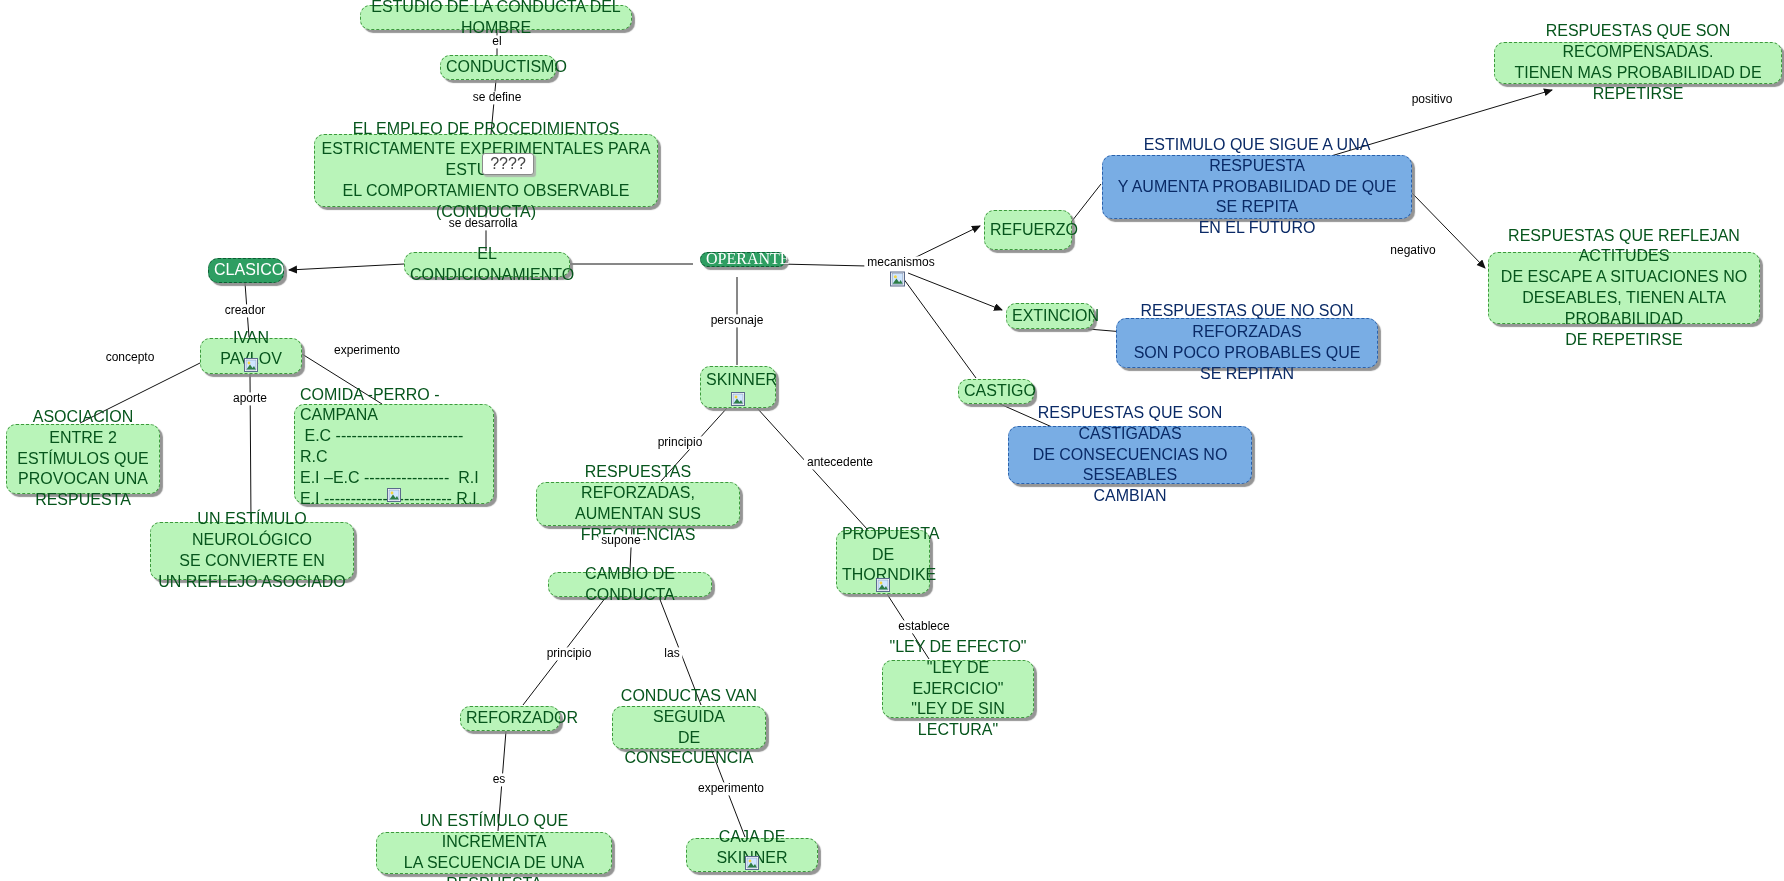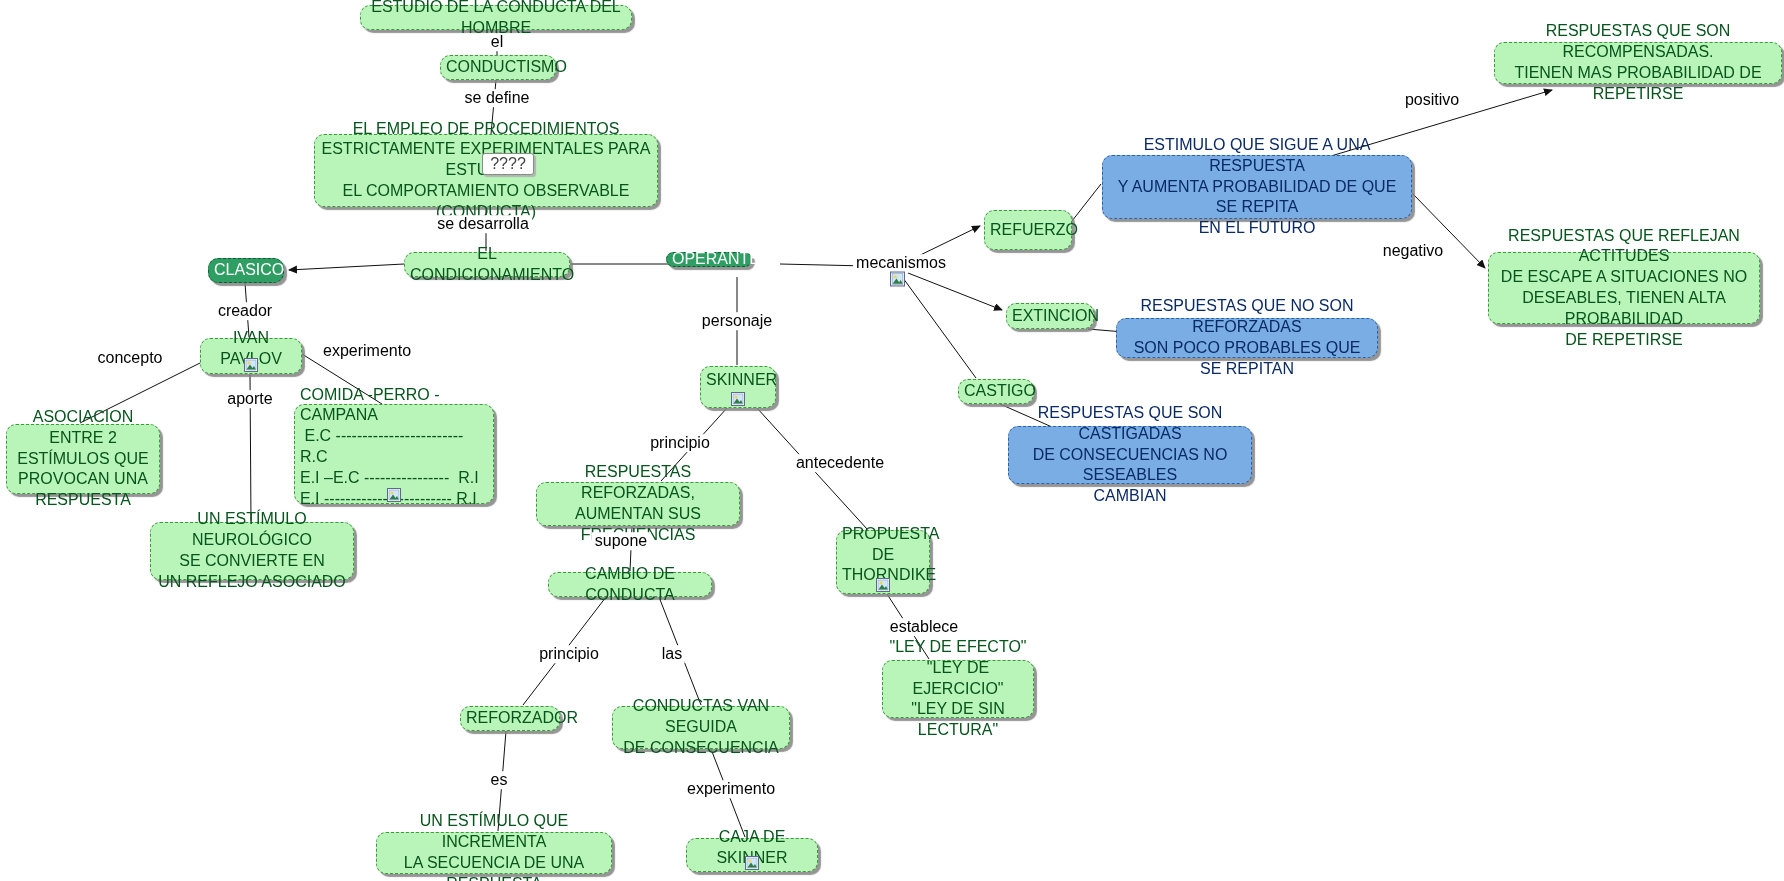--- a/index.html
+++ b/index.html
@@ -16,21 +16,21 @@
   .node.green{background:#b9f4b9;border:1px dashed #3c9a3c;color:#06551c;box-shadow:3px 3px 1px rgba(130,130,130,0.85);}
   .node.dark{background:#2e9e62;border:1px dashed #0f5c34;color:#ffffff;box-shadow:3px 3px 1px rgba(130,130,130,0.85);}
   .node.blue{background:#79ade4;border:1px dashed #2a62ad;color:#0a2a66;box-shadow:3px 3px 1px rgba(130,130,130,0.85);}
   .node.plain{background:#ffffff;border:1px solid #8a8a8a;color:#444;box-shadow:2px 2px 1px rgba(170,170,170,0.8);border-radius:3px;}
   .node.align-left{text-align:left;align-items:flex-start;}
   .node.has-icon{padding-bottom:16px;}
   .res-icon{position:absolute;left:50%;bottom:1px;transform:translateX(-50%);width:14px;height:14px;display:block;}
   .free-icon{position:absolute;width:15px;height:16px;}
   .label{
     position:absolute;transform:translate(-50%,-50%);
-    background:#ffffff;color:#000;font-size:16px;line-height:1.1;
+    background:#ffffff;color:#000;font-size:12px;line-height:1.1;
     padding:0 3px;white-space:nowrap;
   }
 </style>
 </head>
 <body>
 
 <div class="canvas">
   <svg class="edge-layer" width="1784" height="881" viewBox="0 0 1784 881">
     <defs>
       <marker id="arrowhead" markerWidth="10" markerHeight="9" refX="8" refY="4" orient="auto">
@@ -69,21 +69,21 @@
   </svg>
   <div>
       <div class="node green" style="left: 360px; top: 5px; width: 272px; height: 25px;"><span class="txt">ESTUDIO DE LA CONDUCTA DEL HOMBRE</span></div>
       <div class="node green" style="left: 440px; top: 55px; width: 116px; height: 25px;"><span class="txt">CONDUCTISMO</span></div>
       <div class="node green" style="left: 314px; top: 134px; width: 344px; height: 73px;"><span class="txt">EL EMPLEO DE PROCEDIMIENTOS
 ESTRICTAMENTE EXPERIMENTALES PARA ESTUDIAR
 EL COMPORTAMIENTO OBSERVABLE (CONDUCTA)</span></div>
       <div class="node plain" style="left: 482px; top: 153px; width: 52px; height: 22px;"><span class="txt">????</span></div>
       <div class="node green" style="left: 404px; top: 252px; width: 166px; height: 25px;"><span class="txt">EL CONDICIONAMIENTO</span></div>
       <div class="node dark" style="left: 208px; top: 258px; width: 76px; height: 25px;"><span class="txt">CLASICO</span></div>
-      <div class="node dark" style="left: 666px; top: 252px; width: 86px; height: 15px;"><span class="txt">OPERANTE</span></div>
+      <div class="node dark" style="left: 700px; top: 252px; width: 86px; height: 15px; font-family: Liberation Serif, serif;"><span class="txt">OPERANTE</span></div>
       <div class="node green has-icon" style="left: 200px; top: 338px; width: 102px; height: 36px;"><span class="txt">IVAN PAVLOV</span><svg viewBox="0 0 14 14" class="res-icon">
           <rect x="0.5" y="0.5" width="13" height="13" fill="#ffffff" stroke="#5a6b8c"></rect>
           <rect x="2" y="2" width="10" height="10" fill="#cfe6ff" stroke="#7a8db0" stroke-width="0.5"></rect>
           <circle cx="5" cy="5" r="1.4" fill="#f5d442"></circle>
           <path d="M2.5 11.5 L6 6.5 L8.5 10 L10 8 L11.8 11.5 Z" fill="#2e7d46"></path>
         </svg></div>
       <div class="node green" style="left: 6px; top: 424px; width: 154px; height: 70px;"><span class="txt">ASOCIACION ENTRE 2
 ESTÍMULOS QUE
 PROVOCAN UNA
 RESPUESTA</span></div>
@@ -102,21 +102,21 @@
       <div class="node green has-icon" style="left: 700px; top: 366px; width: 76px; height: 42px;"><span class="txt">SKINNER</span><svg viewBox="0 0 14 14" class="res-icon">
           <rect x="0.5" y="0.5" width="13" height="13" fill="#ffffff" stroke="#5a6b8c"></rect>
           <rect x="2" y="2" width="10" height="10" fill="#cfe6ff" stroke="#7a8db0" stroke-width="0.5"></rect>
           <circle cx="5" cy="5" r="1.4" fill="#f5d442"></circle>
           <path d="M2.5 11.5 L6 6.5 L8.5 10 L10 8 L11.8 11.5 Z" fill="#2e7d46"></path>
         </svg></div>
       <div class="node green" style="left: 536px; top: 482px; width: 204px; height: 44px;"><span class="txt">RESPUESTAS REFORZADAS,
 AUMENTAN SUS FRECUENCIAS</span></div>
       <div class="node green" style="left: 548px; top: 572px; width: 164px; height: 25px;"><span class="txt">CAMBIO DE CONDUCTA</span></div>
       <div class="node green" style="left: 460px; top: 706px; width: 100px; height: 25px;"><span class="txt">REFORZADOR</span></div>
-      <div class="node green" style="left: 612px; top: 706px; width: 178px; height: 43px;"><span class="txt">CONDUCTAS VAN SEGUIDA
+      <div class="node green" style="left: 612px; top: 706px; width: 154px; height: 43px;"><span class="txt">CONDUCTAS VAN SEGUIDA
 DE CONSECUENCIA</span></div>
       <div class="node green" style="left: 376px; top: 832px; width: 236px; height: 42px;"><span class="txt">UN ESTÍMULO QUE INCREMENTA
 LA SECUENCIA DE UNA RESPUESTA</span></div>
       <div class="node green has-icon" style="left: 686px; top: 838px; width: 132px; height: 34px;"><span class="txt">CAJA DE SKINNER</span><svg viewBox="0 0 14 14" class="res-icon">
           <rect x="0.5" y="0.5" width="13" height="13" fill="#ffffff" stroke="#5a6b8c"></rect>
           <rect x="2" y="2" width="10" height="10" fill="#cfe6ff" stroke="#7a8db0" stroke-width="0.5"></rect>
           <circle cx="5" cy="5" r="1.4" fill="#f5d442"></circle>
           <path d="M2.5 11.5 L6 6.5 L8.5 10 L10 8 L11.8 11.5 Z" fill="#2e7d46"></path>
         </svg></div>
       <div class="node green has-icon" style="left: 836px; top: 530px; width: 94px; height: 64px;"><span class="txt">PROPUESTA
@@ -135,21 +135,21 @@
       <div class="node green" style="left: 958px; top: 379px; width: 76px; height: 25px;"><span class="txt">CASTIGO</span></div>
       <div class="node blue" style="left: 1102px; top: 155px; width: 310px; height: 64px;"><span class="txt">ESTIMULO QUE SIGUE A UNA RESPUESTA
 Y AUMENTA PROBABILIDAD DE QUE SE REPITA
 EN EL FUTURO</span></div>
       <div class="node green" style="left: 1494px; top: 42px; width: 288px; height: 42px;"><span class="txt">RESPUESTAS QUE SON RECOMPENSADAS.
 TIENEN MAS PROBABILIDAD DE REPETIRSE</span></div>
       <div class="node green" style="left: 1488px; top: 252px; width: 272px; height: 72px;"><span class="txt">RESPUESTAS QUE REFLEJAN ACTITUDES
 DE ESCAPE A SITUACIONES NO
 DESEABLES, TIENEN ALTA PROBABILIDAD
 DE REPETIRSE</span></div>
-      <div class="node blue" style="left: 1116px; top: 318px; width: 262px; height: 40px; align-items: center;"><span class="txt">RESPUESTAS QUE NO SON REFORZADAS
+      <div class="node blue" style="left: 1116px; top: 318px; width: 262px; height: 50px; align-items: center;"><span class="txt">RESPUESTAS QUE NO SON REFORZADAS
 SON POCO PROBABLES QUE SE REPITAN</span></div>
       <div class="node blue" style="left: 1008px; top: 426px; width: 244px; height: 58px;"><span class="txt">RESPUESTAS QUE SON CASTIGADAS
 DE CONSECUENCIAS NO SESEABLES
 CAMBIAN</span></div>
     </div>
   <div>
       <div class="label" style="left: 497px; top: 42px;">el</div>
       <div class="label" style="left: 497px; top: 98px;">se define</div>
       <div class="label" style="left: 483px; top: 224px;">se desarrolla</div>
       <div class="label" style="left: 245px; top: 311px;">creador</div>

